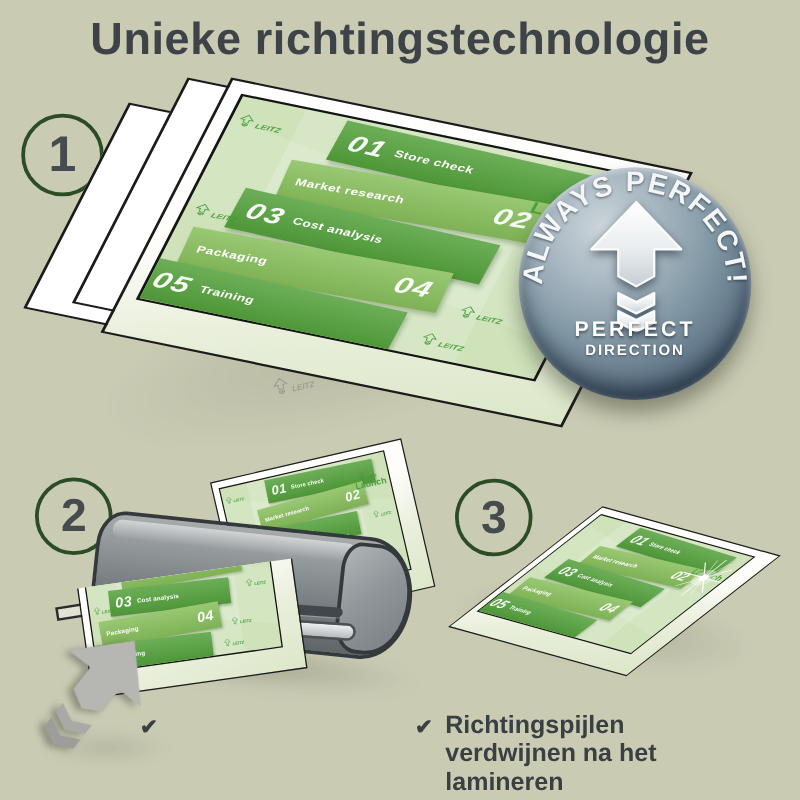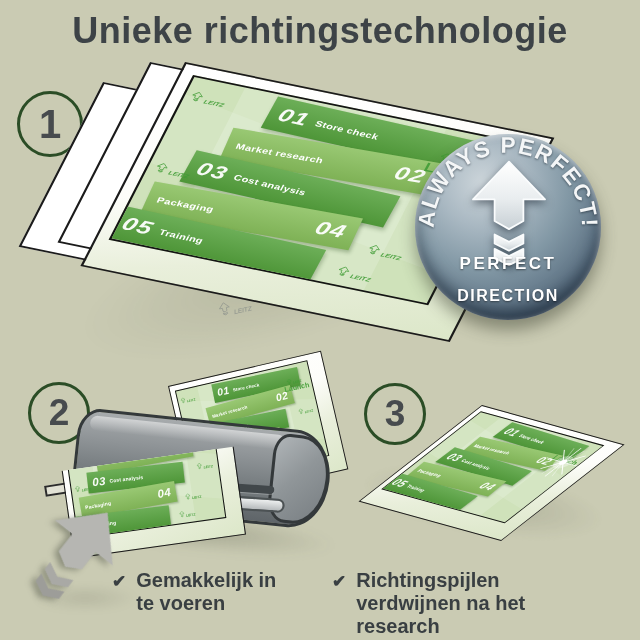--- a/index.html
+++ b/index.html
@@ -81,21 +81,21 @@
   .badge{position:absolute;left:415px;top:134px;width:186px;height:186px;border-radius:50%;
          background:radial-gradient(circle at 36% 26%,#ccd5da 0%,#a9b8c2 24%,#8298a5 48%,
                     #64798a 68%,#46596b 84%,#2b3b4a 95%,#1e2d3c 100%);
          box-shadow:0 10px 16px rgba(50,55,40,.45),inset 0 2px 6px rgba(255,255,255,.55),
                     inset 0 -10px 16px rgba(8,20,34,.55);}
   .badge-arc{position:absolute;left:0;top:0;filter:drop-shadow(0 1px 1px rgba(10,20,30,.5));}
   .badge-arrow{position:absolute;left:49px;top:24px;filter:drop-shadow(0 3px 4px rgba(15,25,38,.55));}
   .badge-lines{position:absolute;left:0;top:121px;width:100%;text-align:center;color:#fff;
                text-shadow:0 1px 2px rgba(0,0,0,.45);line-height:1;}
   .bl1{font-size:17px;font-weight:bold;letter-spacing:2.5px;}
-  .bl2{font-size:16px;font-weight:bold;letter-spacing:1.5px;margin-top:16px;}
+  .bl2{font-size:12px;font-weight:bold;letter-spacing:1.5px;margin-top:2px;}
   .bl3{font-size:13.5px;font-weight:bold;letter-spacing:1px;margin-top:3px;}
 
   
   .machine{position:absolute;left:74px;top:420px;width:256px;height:98px;transform:rotate(6deg);}
   .machine .mbody{position:absolute;inset:0;border:3px solid #34393b;box-sizing:border-box;
         border-radius:24px 40px 42px 22px / 30px 52px 54px 26px;
         background:linear-gradient(180deg,#a7abad 0%,#8f9497 30%,#7b8184 55%,#6d7376 78%,#5f6569 100%);}
   .machine .ridge{position:absolute;left:12px;top:7px;right:48px;height:15px;border-radius:12px;
         background:linear-gradient(180deg,rgba(255,255,255,.5),rgba(255,255,255,0));}
   .machine .cap{position:absolute;right:1px;top:5px;bottom:4px;width:58px;box-sizing:border-box;
@@ -507,20 +507,19 @@
               <line x1="52" y1="6" x2="28" y2="74" opacity=".5"></line>
         </g>
         <circle cx="40" cy="40" r="6.5" fill="#ffffff"></circle>
       </svg>
     </div>
   </div>
 </div>
 
   <div class="check-item ci1">
     <span class="check-icon">✔</span>
-    <span class="check-text">Gemakkelijk in te voeren</span>
   </div>
   <div class="check-item ci2">
     <span class="check-icon">✔</span>
-    <span class="check-text">Richtingspijlen verdwijnen na het research</span>
+    <span class="check-text">Richtingspijlen verdwijnen na het lamineren</span>
   </div>
 
 </div>
 
 </body></html>

